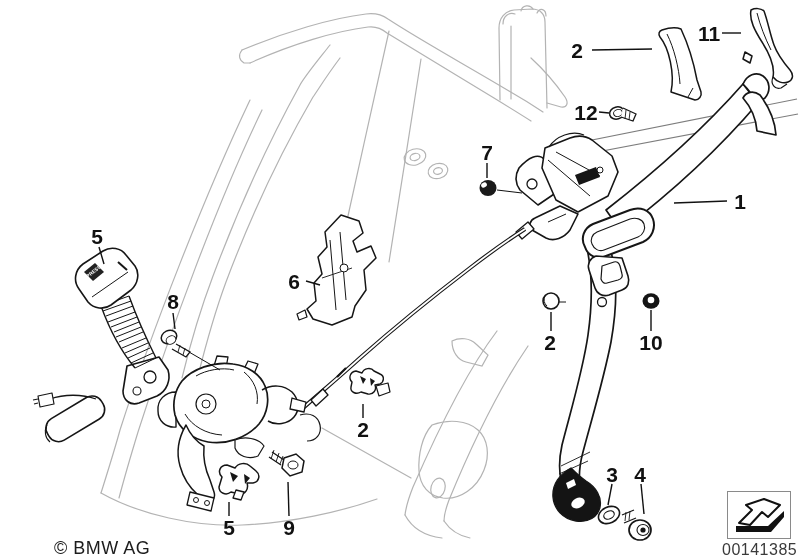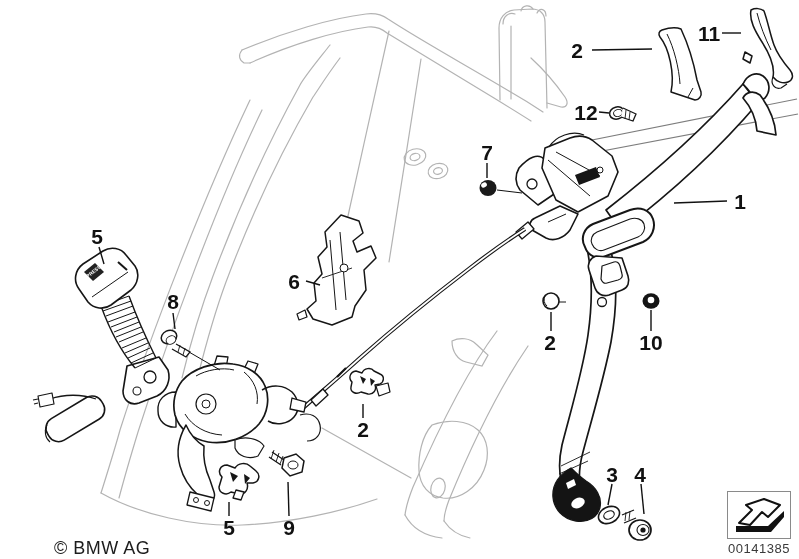--- a/index.html
+++ b/index.html
@@ -3,21 +3,21 @@
 <meta charset="utf-8">
 <style>
   html,body{margin:0;padding:0;background:#fff;}
   .canvas{position:relative;width:799px;height:559px;background:#ffffff;overflow:hidden;
           font-family:"Liberation Sans",sans-serif;}
   .canvas svg.art{position:absolute;left:0;top:0;}
   .callout{position:absolute;transform:translate(-50%,-50%);font-weight:bold;
            font-size:21px;color:#111;line-height:1;cursor:default;}
   .copyright{position:absolute;left:18px;top:538px;font-size:18px;color:#1c1c1c;letter-spacing:.5px;margin-left:36px;}
   .diagram-number{position:absolute;left:722px;top:541px;width:74px;text-align:center;
-                  font-size:13px;color:#3a3a3a;letter-spacing:.5px;}
+                  font-size:16px;color:#3a3a3a;letter-spacing:.5px;}
   .nav-box{position:absolute;left:727px;top:491px;width:64px;height:48px;background:#fff;
            border:1px solid #8a8a8a;box-sizing:border-box;}
 </style>
 </head>
 <body>
 
 <div class="canvas">
 
   <svg class="art" width="799" height="559" viewBox="0 0 799 559">
 

